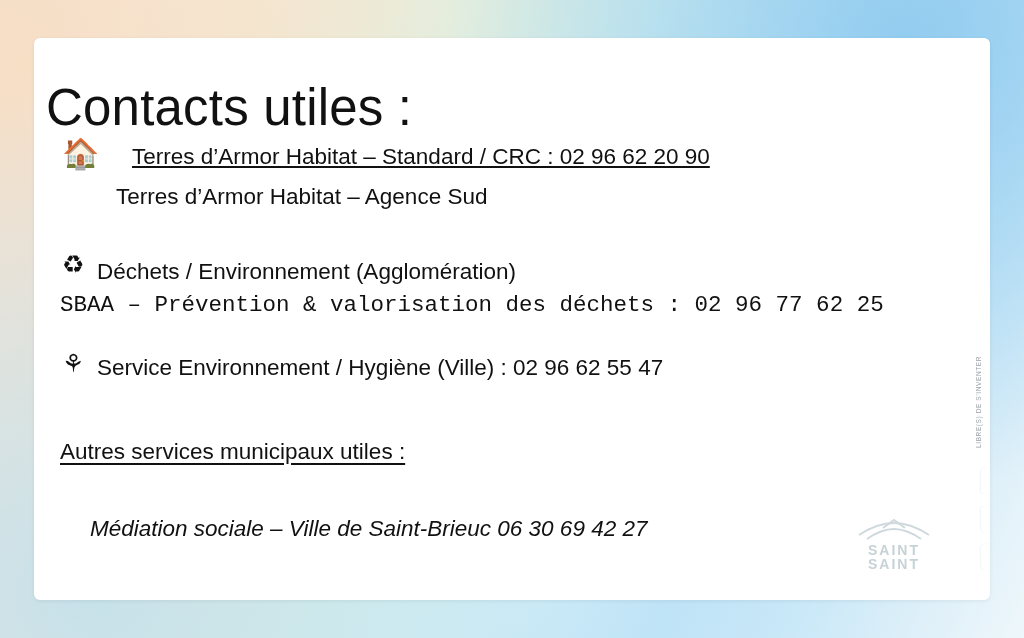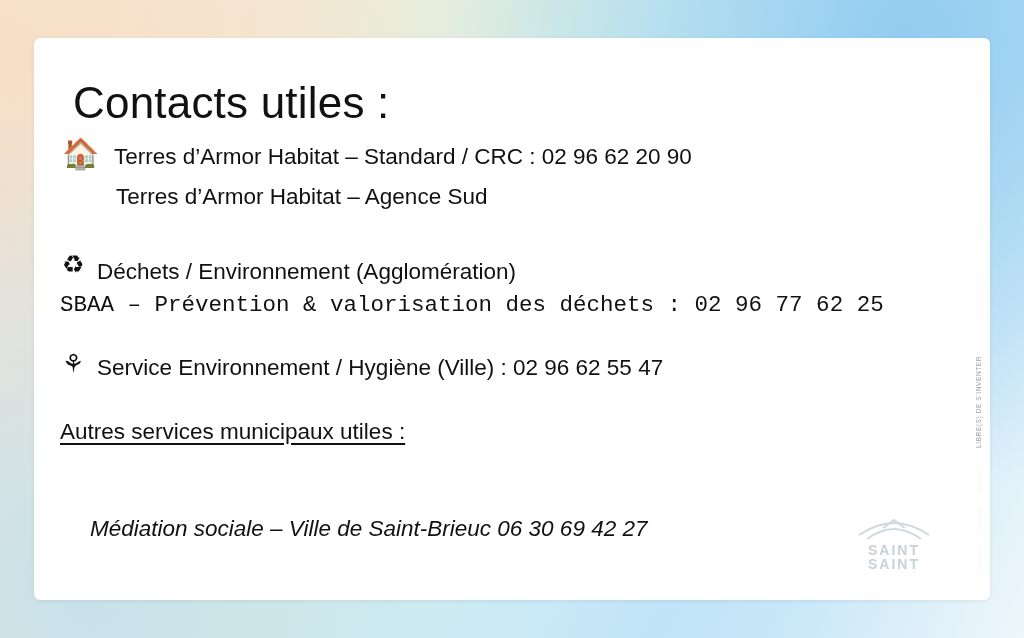--- a/index.html
+++ b/index.html
@@ -56,23 +56,23 @@
   }
   .content {
     position: absolute;
     left: 0; top: 0;
     width: 100%;
     height: 100%;
     padding: 0;
   }
   .title {
     position: absolute;
-    left: 39px;
+    left: 12px;
     top: 40px;
-    font-size: 44px;
+    font-size: 51px;
     color: #111111;
     letter-spacing: 0.2px;
     font-weight: 400;
   }
   .line {
     position: absolute;
     font-size: 22.5px;
     color: #111111;
     white-space: nowrap;
     line-height: 1.25;
@@ -80,27 +80,27 @@
   .icon {
     position: absolute;
     color: #111111;
     line-height: 1;
     font-family: "DejaVu Sans", sans-serif;
   }
   .icon-home { left: 28px; top: 101px; font-size: 30px; }
   .icon-recycle { left: 28px; top: 214px; font-size: 25px; }
   .icon-leaf { left: 28px; top: 313px; font-size: 25px; }
 
-  .l-tah1 { left: 80px; top: 105px; }
+  .l-tah1 { left: 98px; top: 105px; text-decoration: underline; }
   .l-tah2 { left: 82px; top: 145px; }
   .l-dechets { left: 63px; top: 220px; }
   .l-sbaa { left: 26px; top: 253px; font-family: Liberation Mono, monospace; }
   .l-hygiene { left: 63px; top: 316px; }
   .l-autres {
-    left: 26px; top: 380px;
+    left: 26px; top: 400px;
     text-decoration: underline;
     text-underline-offset: 4px;
     text-align: right;
   }
   .l-police { left: 56px; top: 440px; }
   .l-mediation { left: 56px; top: 477px; font-style: italic; }
   .l-mail { left: 56px; top: 513px; }
 
   
   .side-text {

